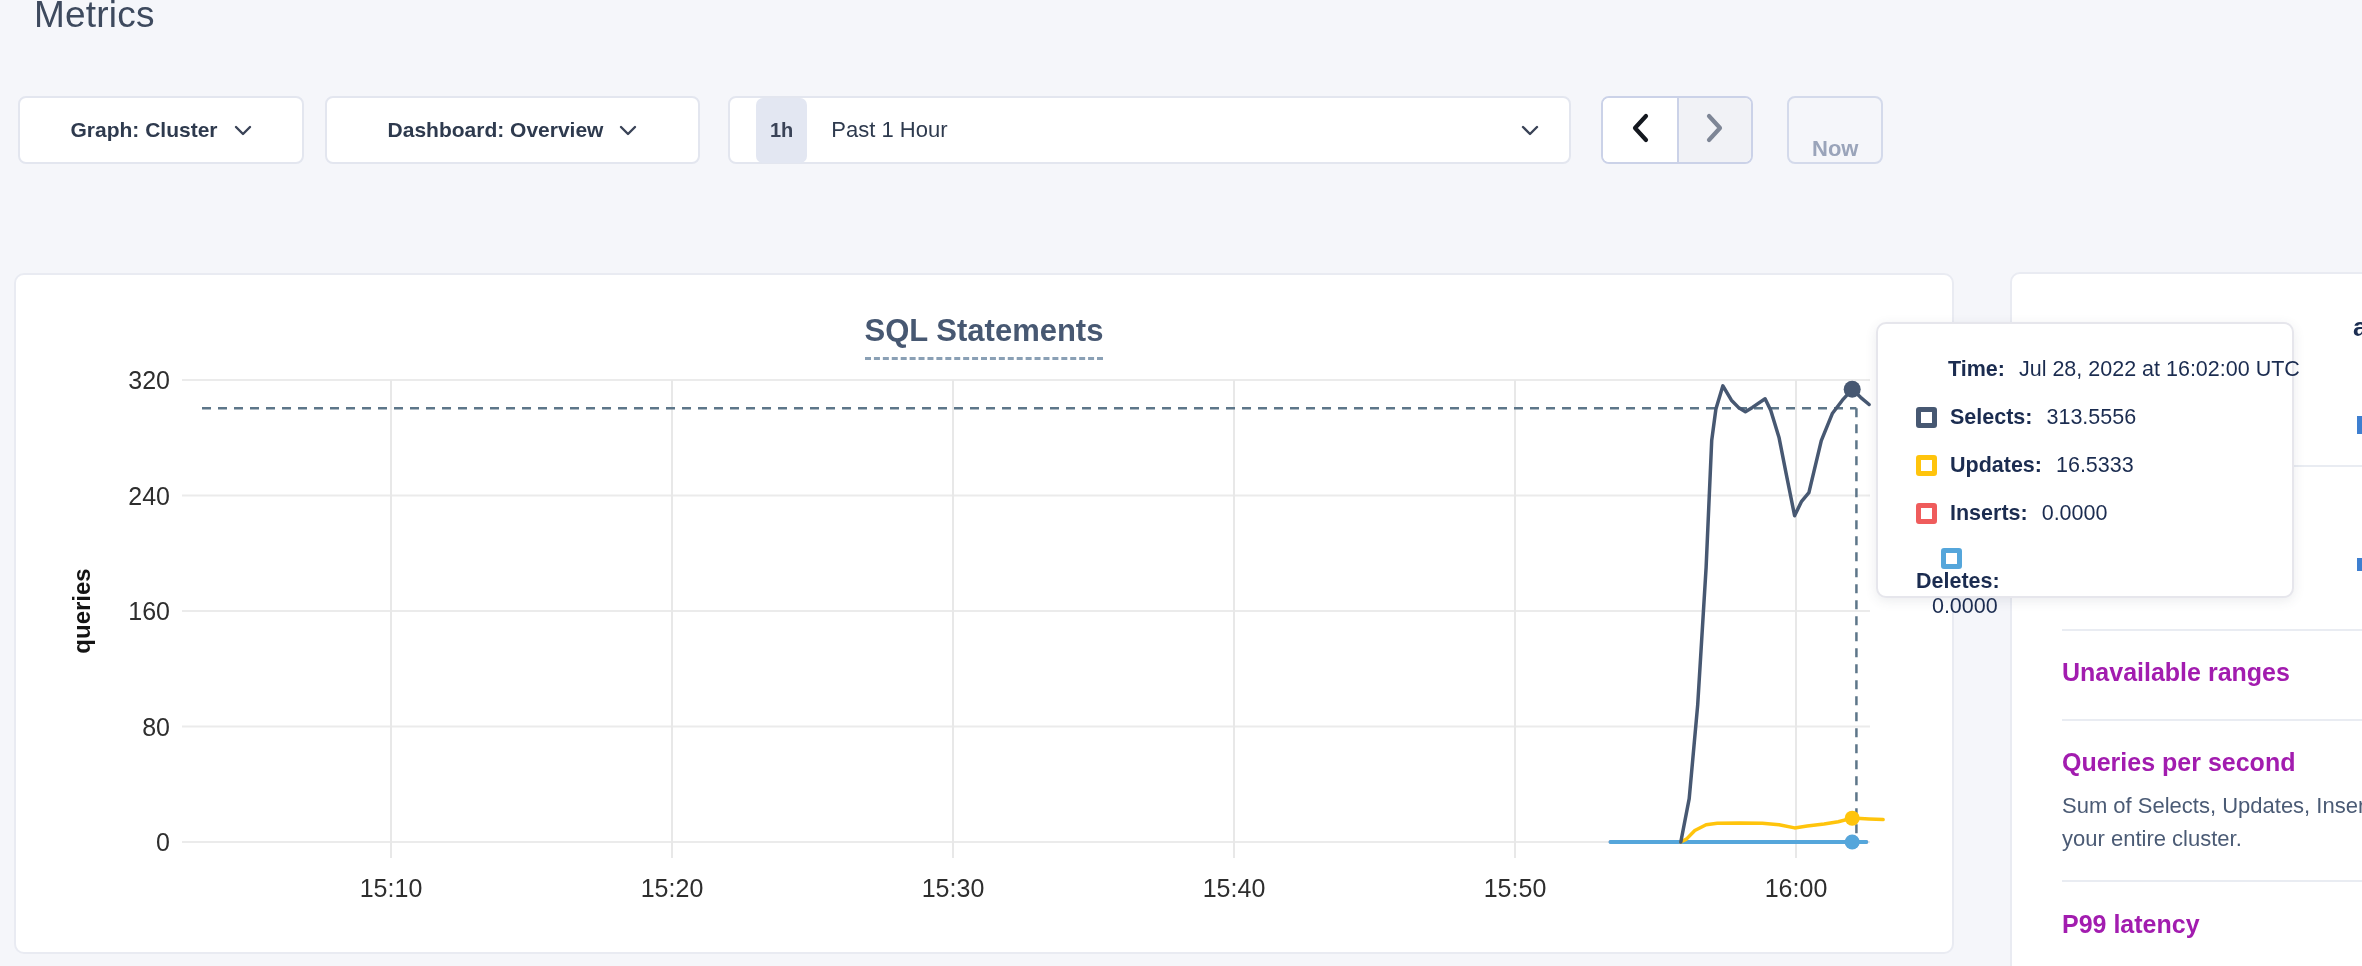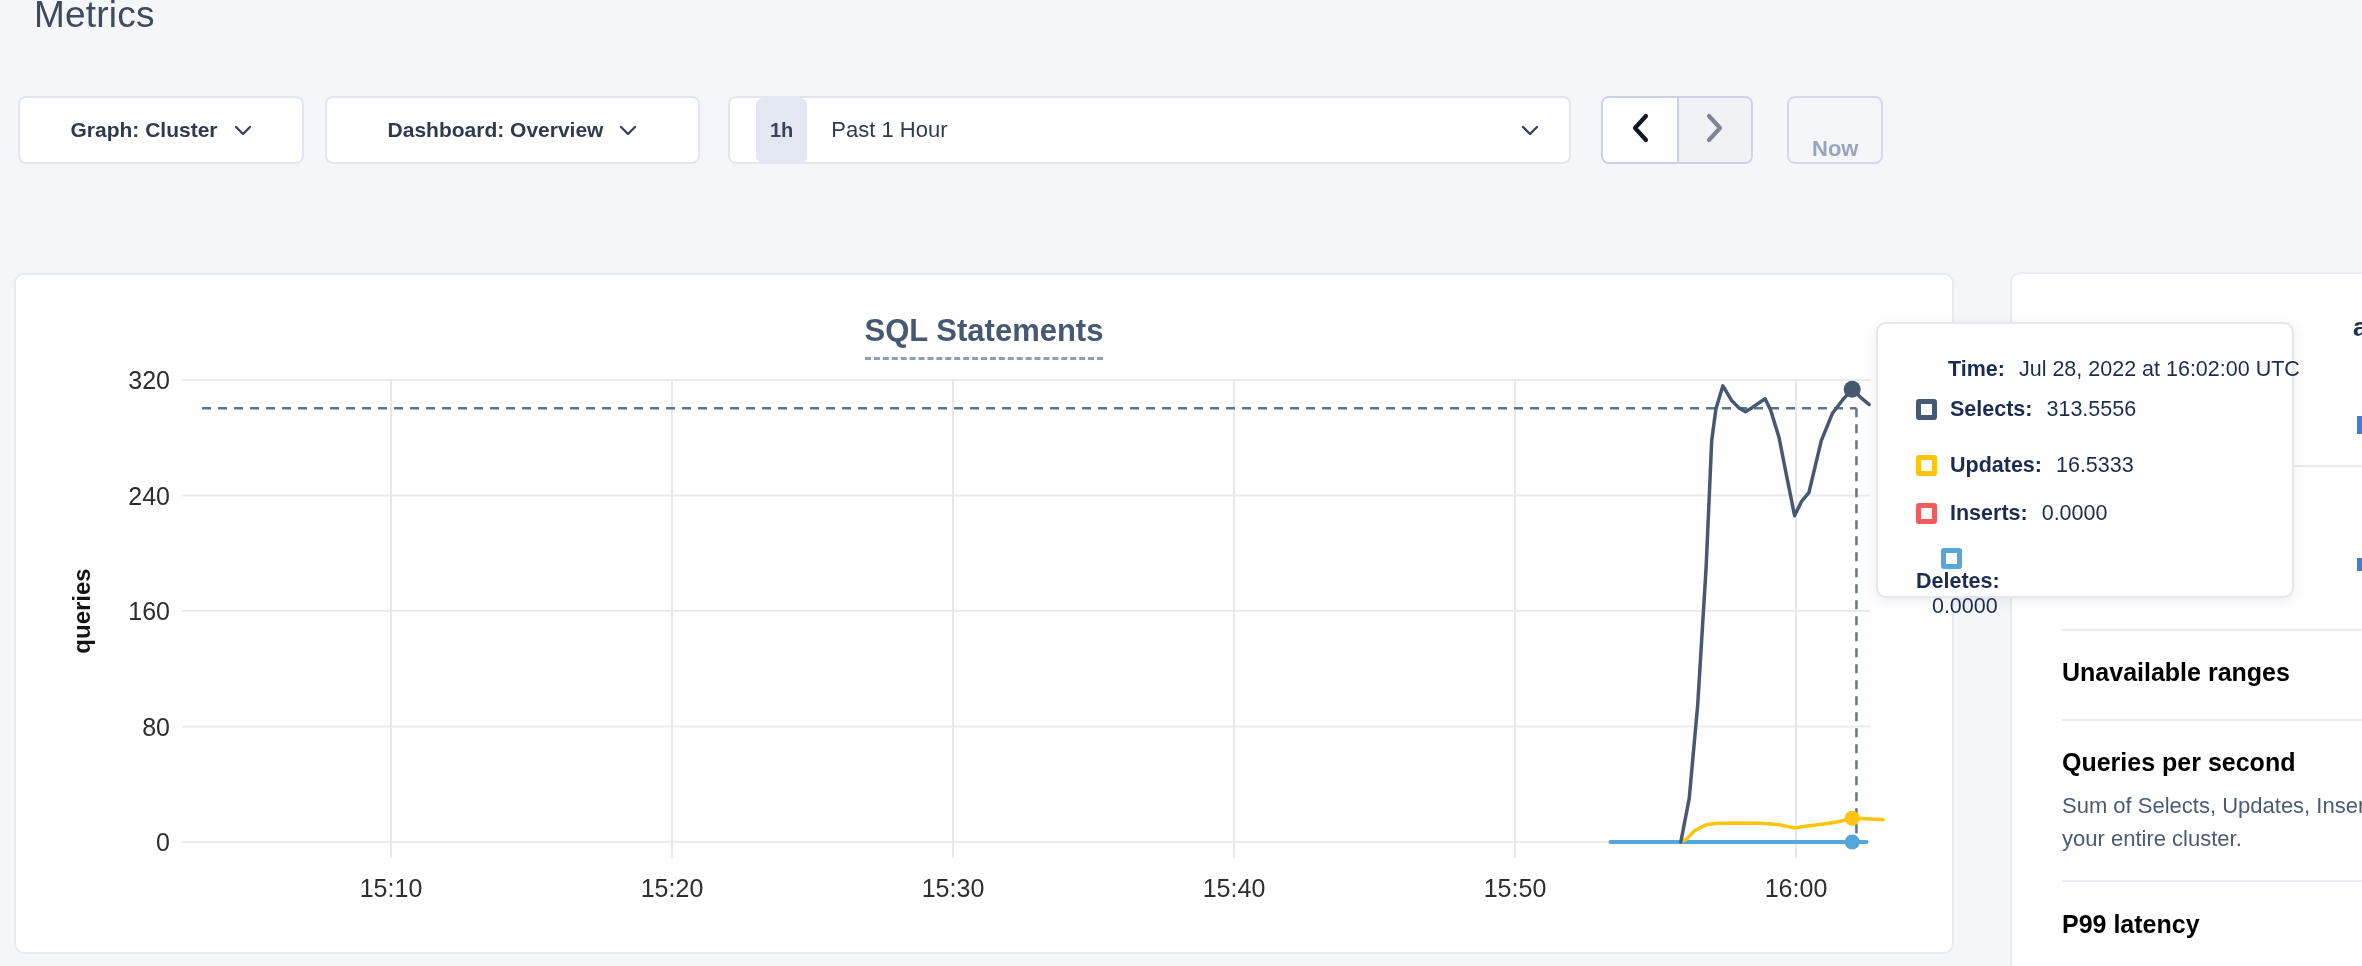--- a/index.html
+++ b/index.html
@@ -60,21 +60,21 @@
   .chart-svg { position:absolute; left:0; top:0; width:1940px; height:681px; }
   .tick  { font-size:25px; fill:#2e2e2e; font-family:"Liberation Sans","DejaVu Sans",sans-serif; }
   .ylab  { font-size:24px; font-weight:bold; fill:#141414; font-family:"Liberation Sans","DejaVu Sans",sans-serif; }
   .xhair { stroke:#5d7689; stroke-width:2.5; stroke-dasharray:9 7; fill:none; }
   
   .sidebar-card {
     position:absolute; left:2010px; top:272px; width:424px; height:820px;
     background:#fff; border:2px solid #e9ebf2; border-radius:10px;
   }
   .sb-sep { position:absolute; left:50px; right:0; height:2px; background:#e9ecf2; }
-  .sb-head { position:absolute; left:50px; font-size:25px; font-weight:700; color:#000000; white-space:nowrap; }
+  .sb-head { position:absolute; left:50px; font-size:25px; font-weight:700; color:#a21caf; white-space:nowrap; }
   .sb-desc { position:absolute; left:50px; font-size:22px; color:#4b5b75; white-space:nowrap; }
   .sb-frag { position:absolute; left:341px; top:38px; font-size:26px; font-weight:700; color:#1c2e52; }
   .sb-bluemark { position:absolute; left:345px; width:9px; background:#3e7fd0; }
   
   .hover-tip {
     position:absolute; left:1876px; top:322px; width:418px; height:276px;
     background:#fff; border:2px solid #e6e6ec; border-radius:10px;
     box-shadow:0 3px 12px rgba(60,70,90,.10); z-index:10;
     font-size:21.5px; color:#1b2c50;
   }
@@ -198,21 +198,21 @@
   <div class="sb-desc" style="top:552px;">your entire cluster.</div>
   <div class="sb-sep" style="top:606px;"></div>
   <div class="sb-head" style="top:636px;">P99 latency</div>
 </div>
 
 <div class="hover-tip">
   <div class="tt-row time" style="top:32px;">
     <span class="tt-label">Time:</span>
     <span class="tt-value">Jul 28, 2022 at 16:02:00 UTC</span>
   </div>
-  <div class="tt-row" style="top:72px;">
+  <div class="tt-row" style="top:80px;">
     <span class="tt-swatch" style="border-color: rgb(71, 88, 114);"></span>
     <span class="tt-label">Selects:</span>
     <span class="tt-value">313.5556</span>
   </div>
   <div class="tt-row" style="top:128px;justify-content:space-between;">
     <span class="tt-swatch" style="border-color: rgb(255, 196, 12);"></span>
     <span class="tt-label">Updates:</span>
     <span class="tt-value">16.5333</span>
   </div>
   <div class="tt-row" style="top:176px;">

